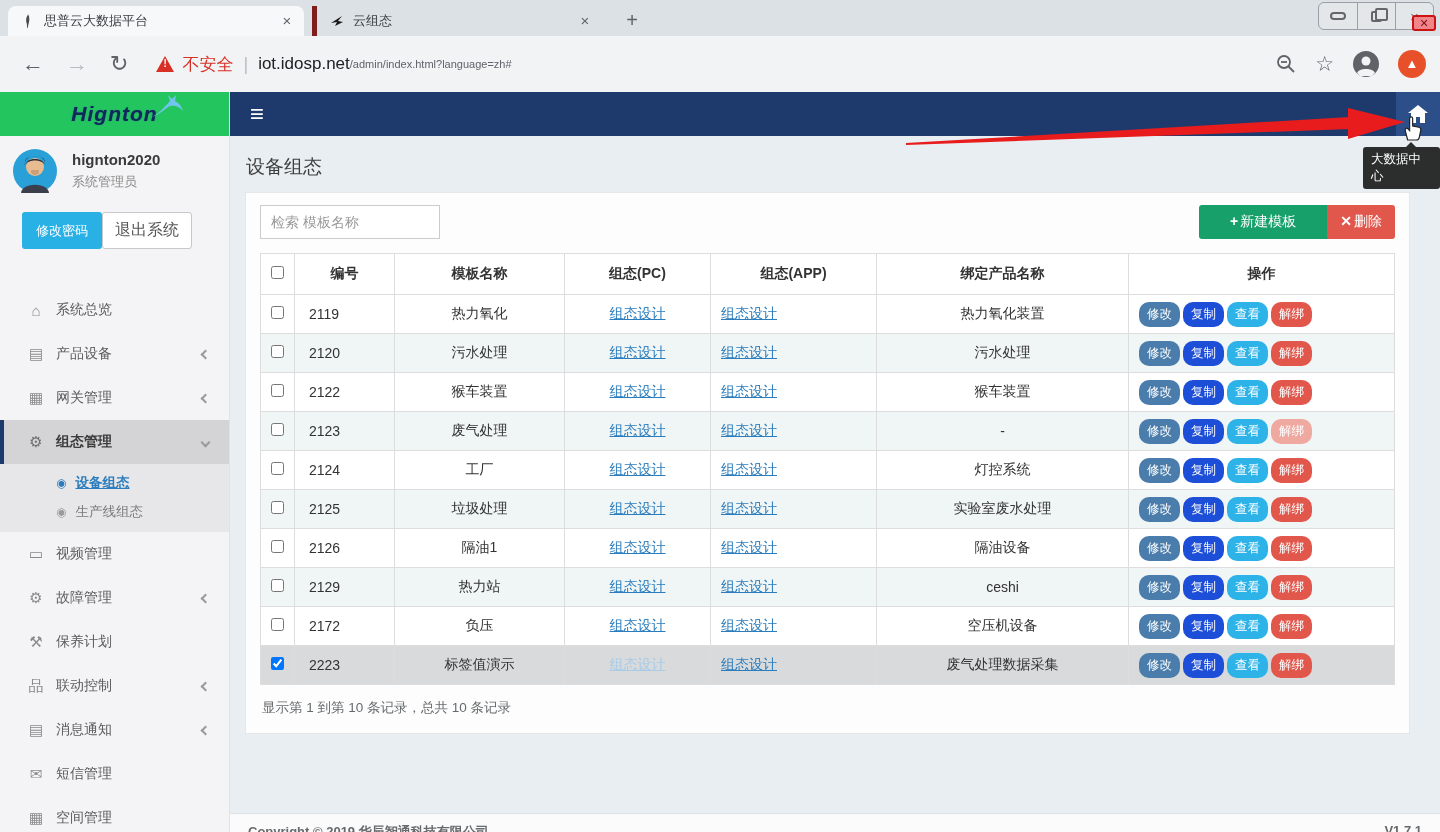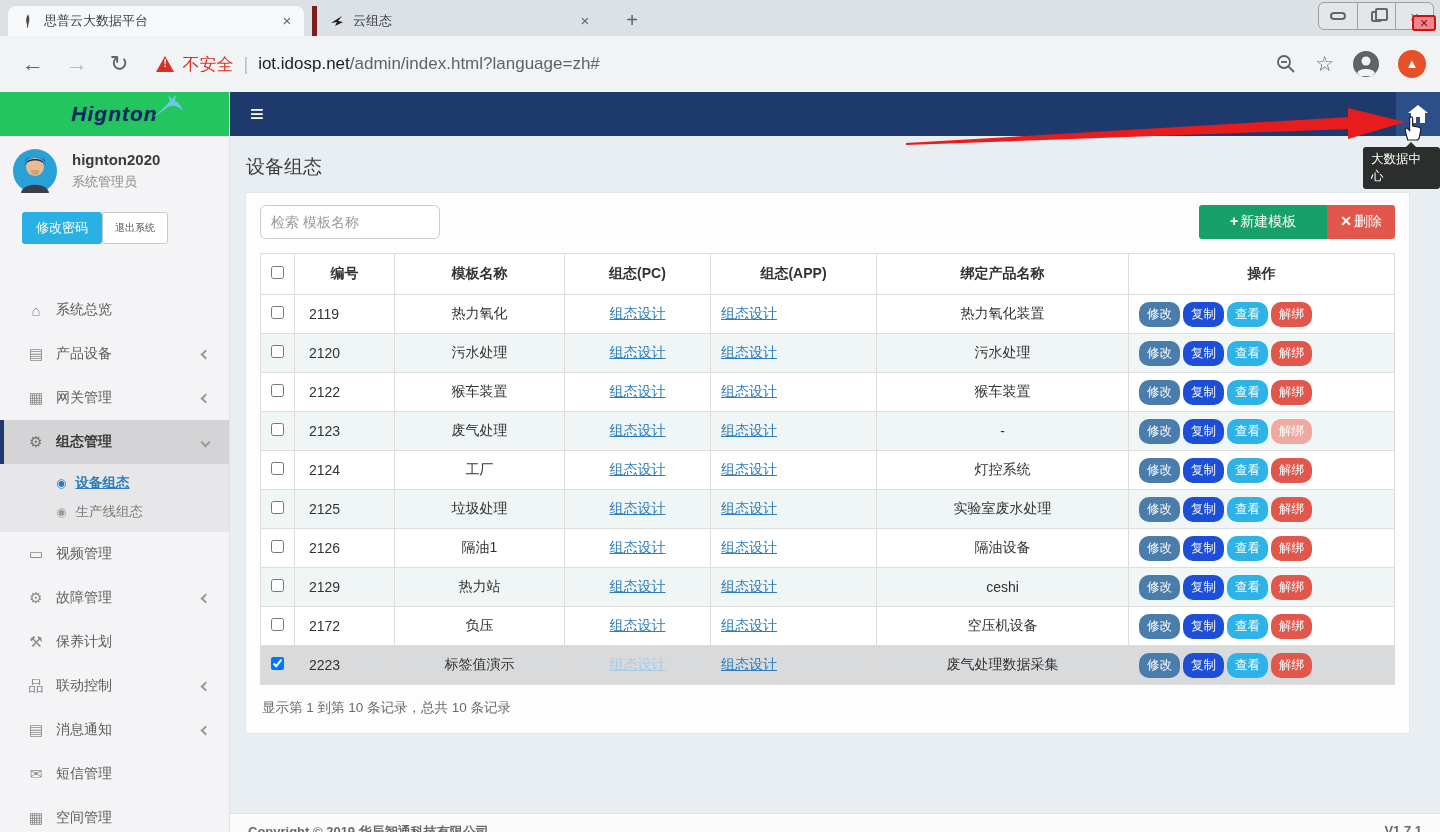--- a/index.html
+++ b/index.html
@@ -23,38 +23,38 @@
   .ic-close { font-size:15px; color:#777; }
   .close-annot { position:absolute; right:-3px; bottom:-2px; width:24px; height:16px; background:#f0868a; border:2px solid #c11; border-radius:3px; color:#801015; font-size:11px; font-weight:bold; line-height:12px; text-align:center; }
   .urlbar { position:absolute; left:0; top:36px; width:1440px; height:56px; background:#f1f3f5; display:flex; align-items:center; }
   .nav-ic { font-size:22px; color:#5f6368; margin-left:22px; }
   .nav-ic.disabled { color:#b7bbbf; }
   .warn-tri { width:0; height:0; border-left:9px solid transparent; border-right:9px solid transparent; border-bottom:16px solid #d93025; position:relative; margin-left:28px; }
   .warn-tri:after { content:"!"; position:absolute; left:-2px; top:2px; color:#fff; font-size:10px; font-weight:bold; }
   .insecure { color:#d93025; font-size:17px; margin-left:8px; }
   .url-sep { color:#b9bdc1; font-size:18px; margin:0 10px; }
   .url-host { color:#202124; font-size:17px; }
-  .url-path { color:#5f6368; font-size:17px; }
+  .url-path { color:#5f6368; font-size:11px; }
   .url-right { position:absolute; right:14px; top:0; height:56px; display:flex; align-items:center; gap:18px; }
   .star-ic { font-size:21px; color:#5f6368; }
   .avatar-ic { width:28px; height:28px; }
   .ext-ic { width:28px; height:28px; border-radius:50%; background:#e8502a; color:#fff; text-align:center; line-height:28px; font-size:13px; }
 
   
   .sidebar { position:absolute; left:0; top:92px; width:230px; bottom:0; background:#f4f4f6; border-right:1px solid #e2e2e4; }
   .sidebar-logo { height:44px; background:#22c55e; display:flex; align-items:center; justify-content:center; }
   .logo-text { font-size:21px; font-weight:bold; font-style:italic; color:#0d2b57; letter-spacing:1px; text-shadow:0 0 1px #3a5c95; position:relative; }
   .logo-deer { position:absolute; right:-26px; top:-9px; }
   .user-panel { padding:12px 10px 0 12px; height:140px; }
   .u-row { display:flex; align-items:center; }
   .u-name { font-size:15px; font-weight:bold; color:#3a3a3a; }
   .u-role { font-size:13px; color:#8a8a8a; margin-top:5px; }
   .u-btns { display:flex; margin:18px 0 0 10px; }
   .btn-pwd { background:#29b1e6; color:#fff; border:none; font-size:13px; padding:7px 14px; border-radius:3px; }
-  .btn-logout { background:#fff; color:#555; border:1px solid #c8c8c8; font-size:10px; padding:7px 12px; border-radius:3px; }
+  .btn-logout { background:#fff; color:#555; border:1px solid #c8c8c8; font-size:16px; padding:7px 12px; border-radius:3px; }
   .menu { margin-top:12px; }
   .menu-item { position:relative; height:44px; display:flex; align-items:center; padding-left:26px; color:#5c5c5c; font-size:14px; cursor:default; }
   .menu-item.active { background:#d4d4d6; border-left:4px solid #1e3a6d; padding-left:22px; color:#3c3c3c; font-weight:bold; }
   .mi-icon { width:20px; color:#8a8a8a; font-size:15px; display:inline-block; text-align:center; }
   .menu-item.active .mi-icon { color:#6f6f6f; }
   .mi-label { margin-left:10px; }
   .chev { width:7px; height:7px; border-left:2px solid #9a9a9a; border-bottom:2px solid #9a9a9a; display:inline-block; position:absolute; right:20px; top:19px; }
   .chev-left { transform:rotate(45deg); }
   .chev-down { transform:rotate(-45deg); }
   .submenu { background:#e7e7e9; padding:4px 0 6px; }
@@ -65,21 +65,21 @@
   .submenu-item.active .sub-dot { color:#2b7dbd; }
 
   .topbar { position:absolute; left:230px; top:92px; right:0; height:44px; background:#1e3a6d; }
   .hamburger { position:absolute; left:20px; top:10px; color:#fff; font-size:24px; line-height:24px; }
   .home-btn { position:absolute; right:0; top:0; width:44px; height:44px; background:#2c4f8a; display:flex; align-items:center; justify-content:center; }
 
   .content { position:absolute; left:230px; top:136px; right:0; bottom:0; background:#e9eef2; }
   .page-title { margin:18px 0 0 16px; font-size:19px; color:#3e3e3e; }
   .panel { position:absolute; left:15px; top:56px; width:1165px; background:#fdfdfd; border:1px solid #e4e7ea; padding:8px 14px 0; }
   .toolbar { position:relative; height:46px; }
-  .search-input { position:absolute; left:0; top:4px; width:180px; height:34px; border:1px solid #ccc; border-radius:6px; padding:7px 10px; font-size:14px; background:#fff; color:#1d4ed8; font-family:inherit; }
+  .search-input { position:absolute; left:0; top:4px; width:180px; height:34px; border:1px solid #ccc; border-radius:0; padding:7px 10px; font-size:14px; background:#fff; color:#1d4ed8; font-family:inherit; }
   .search-input::placeholder { color:#9a9a9a; }
   .tb-btns { position:absolute; right:0; top:4px; display:flex; }
   .btn-create { background:#18a06b; color:#fff; font-size:14px; padding:8px 31px; border:none; border-radius:3px 0 0 3px; }
   .btn-delete { background:#e2574c; color:#fff; font-size:14px; padding:8px 13px; border:none; border-radius:0 3px 3px 0; }
   .btn-ic { font-weight:bold; margin-right:2px; }
 
   table.grid { width:100%; border-collapse:collapse; table-layout:fixed; margin-top:6px; background:#fff; }
   .grid th, .grid td { border:1px solid #ddd; font-size:14px; color:#333; }
   .grid th { height:41px; font-weight:bold; text-align:center; background:#fff; }
   .grid td { height:39px; text-align:center; }

